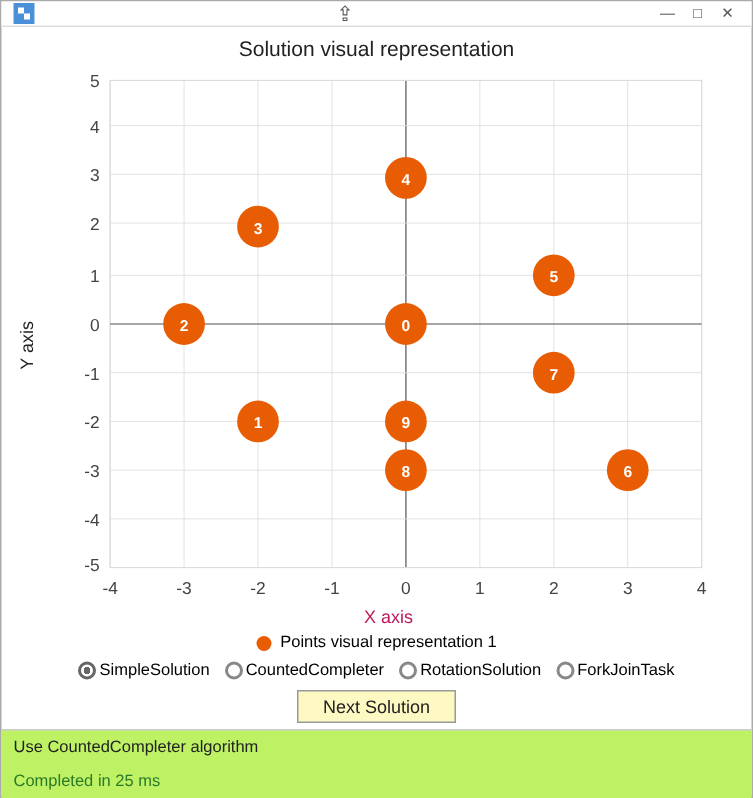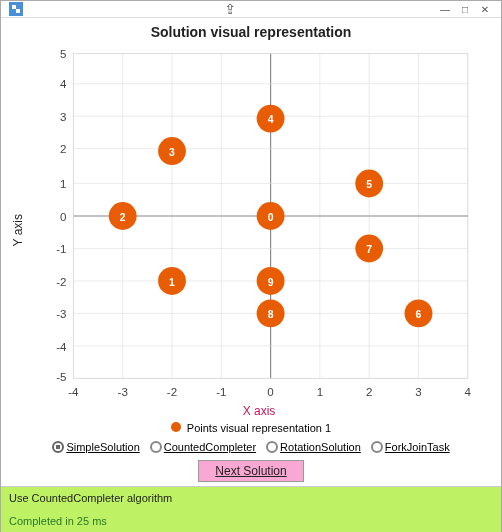--- a/index.html
+++ b/index.html
@@ -54,21 +54,21 @@
       justify-content: center;
       font-size: 10px;
       color: #555;
       cursor: pointer;
       border: none;
       background: none;
     }
     .chart-title {
       text-align: left;
       font-size: 14px;
-      font-weight: bold;
+      font-weight: normal;
       padding: 6px 0 2px;
       color: #222;
     }
     .chart-area {
       flex: 1;
       display: flex;
       flex-direction: column;
       align-items: center;
       padding: 0 10px;
     }
@@ -94,41 +94,40 @@
       display: block;
     }
     .x-axis-label {
       text-align: center;
       font-size: 12px;
       color: #be185d;
       margin-top: 2px;
     }
     .legend {
       display: flex;
-      align-items: flex-start;
+      align-items: flex-end;
       justify-content: center;
       gap: 6px;
       margin: 4px 0;
       font-size: 11px;
     }
     .legend-dot {
       width: 10px;
       height: 10px;
       border-radius: 50%;
       background: #e85d04;
       flex-shrink: 0;
     }
     .radio-row {
       display: flex;
       align-items: center;
       justify-content: center;
       gap: 10px;
       margin: 3px 0;
       font-size: 11px;
-      text-decoration: underline;
     }
     .radio-item {
       display: flex;
       align-items: center;
       gap: 2px;
     }
     .radio-circle {
       width: 12px;
       height: 12px;
       border-radius: 50%;
@@ -139,27 +138,26 @@
     .radio-circle.selected {
       border-color: #666;
       background: radial-gradient(circle, #666 40%, #fff 40%);
     }
     .next-btn-row {
       display: flex;
       justify-content: center;
       margin: 4px 0;
     }
     .next-btn {
-      background: #f9a8d4;
+      background: #fef9c3;
       border: 1px solid #999;
       padding: 3px 16px;
       font-size: 12px;
       cursor: pointer;
       color: #222;
-      text-decoration: underline;
     }
     .status-bar {
       background: #bef264;
       border-top: 1px solid #ccc;
       padding: 3px 8px;
       font-size: 11px;
       color: #222;
       min-height: 46px;
       display: flex;
       flex-direction: column;

